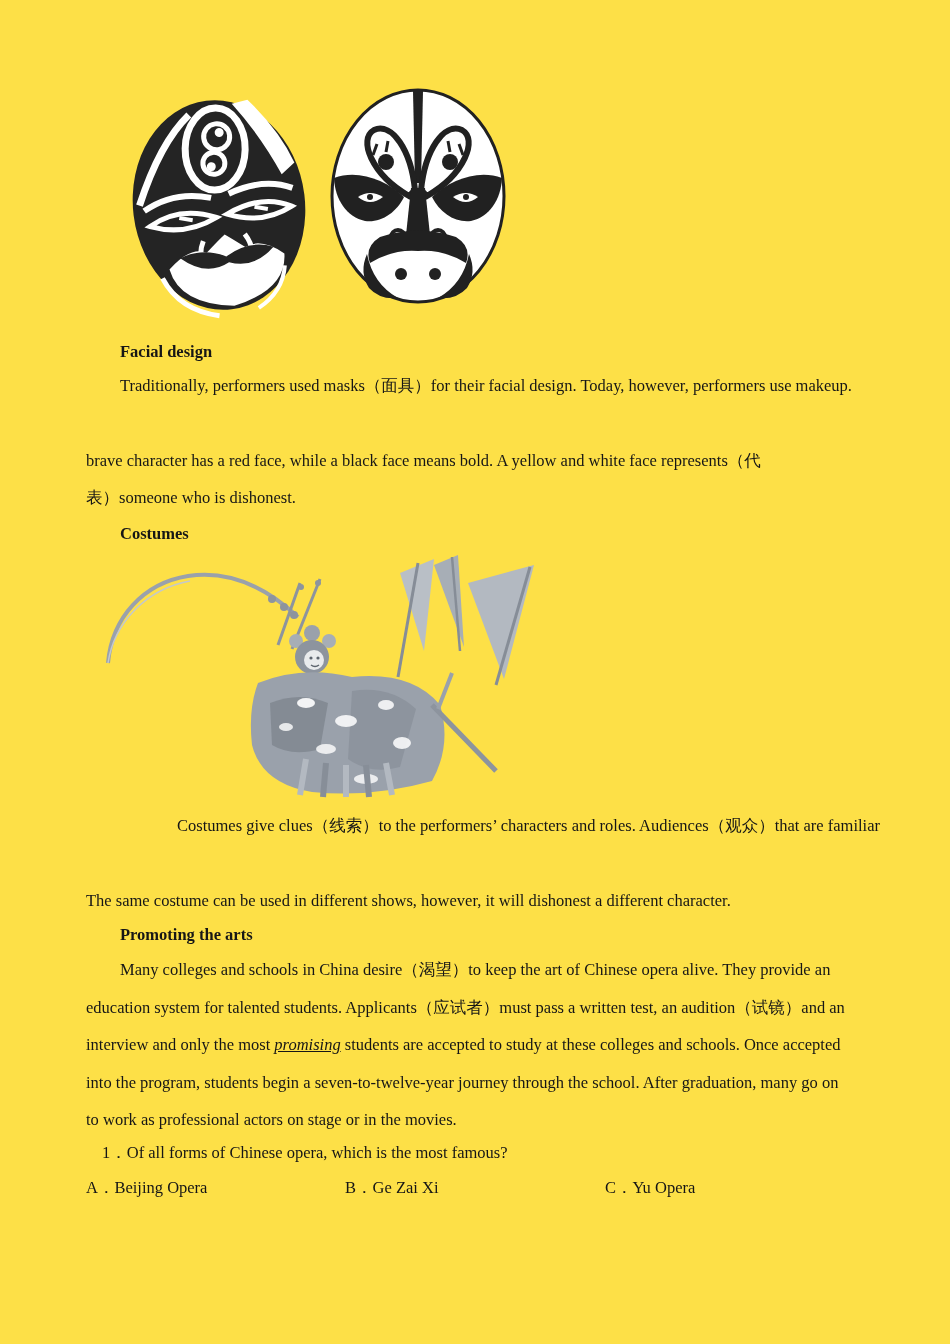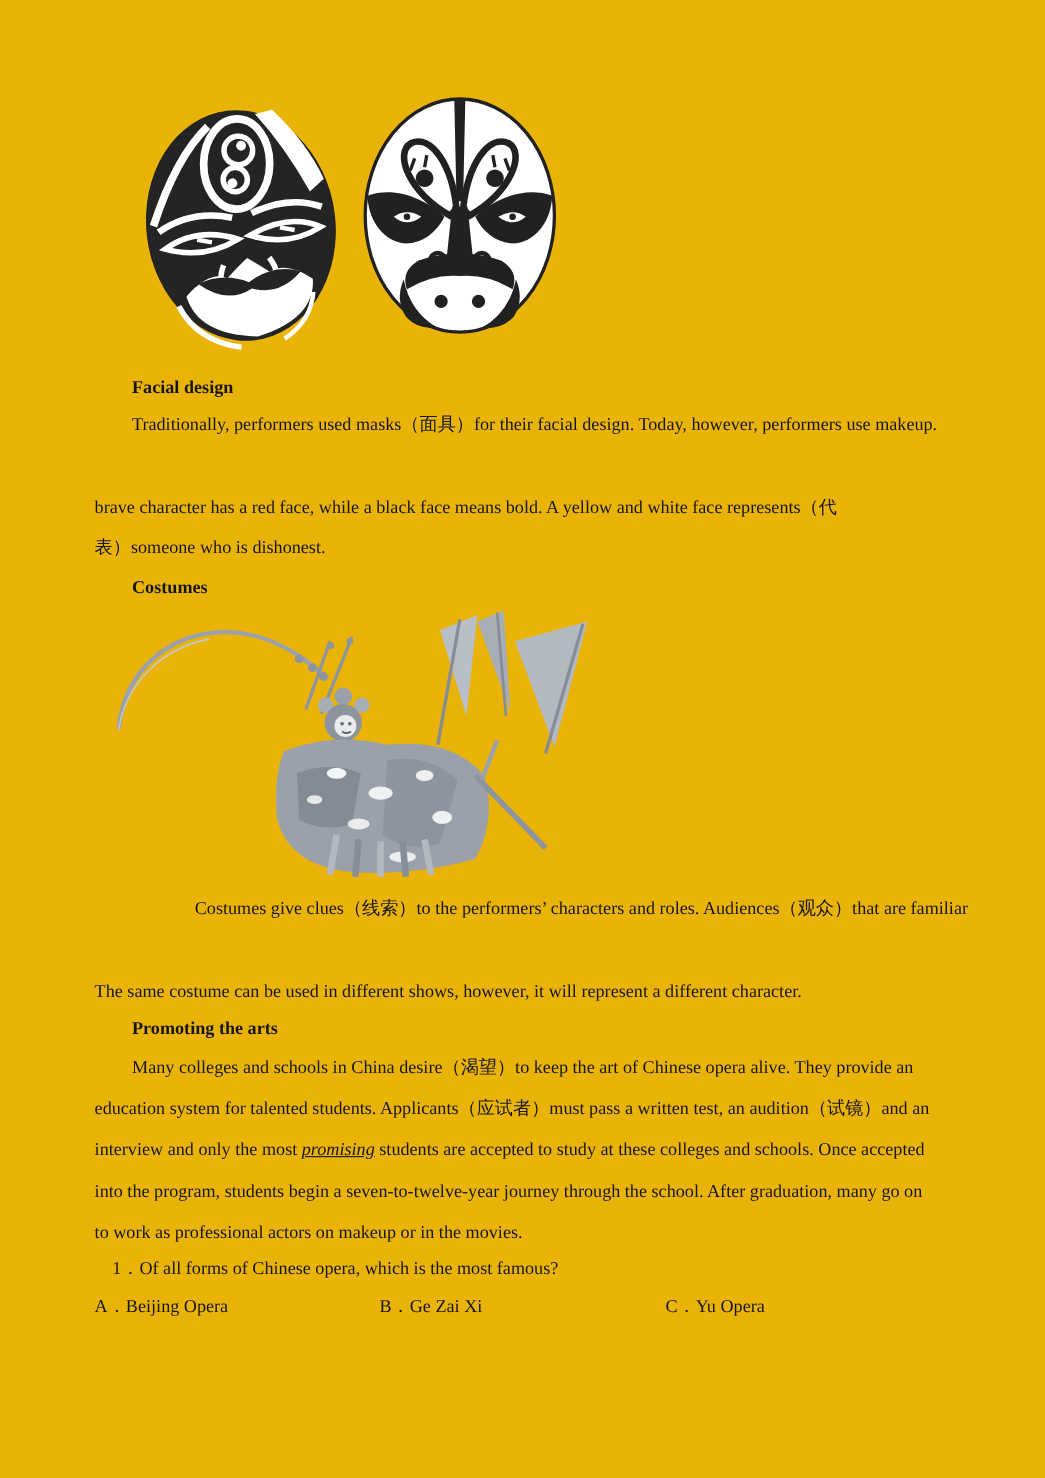--- a/index.html
+++ b/index.html
@@ -1,20 +1,20 @@
 <!DOCTYPE html>
 <html><head>
 <meta charset="utf-8">
 <style>
   html, body { margin: 0; padding: 0; background: #ffffff; }
   .page {
     position: relative;
     width: 950px;
     height: 1344px;
-    background: #eab308;
+    background: #fde047;
     overflow: hidden;
     font-family: "Liberation Serif", "DejaVu Serif", serif;
     color: #161616;
   }
   .line {
     position: absolute;
     font-size: 16.5px;
     line-height: 21px;
     white-space: nowrap;
     color: #161616;
@@ -137,30 +137,30 @@
       <path d="M246,212 l0,32" stroke="#b3b9c1" stroke-width="6"></path>
       <path d="M266,212 l3,32" stroke="#878e98" stroke-width="6"></path>
       <path d="M286,210 l6,32" stroke="#b3b9c1" stroke-width="6"></path>
 
       <path d="M332,152 L396,218" stroke="#8d949e" stroke-width="5"></path>
       <path d="M352,120 L338,156" stroke="#9aa1ab" stroke-width="4"></path>
     </svg>
   </div>
 
   <div class="line" style="left:132px; top:815px;margin-left:45px;">Costumes give clues（线索）to the performers’ characters and roles. Audiences（观众）that are familiar</div>
-  <div class="line" style="left:86px;  top:890px;">The same costume can be used in different shows, however, it will represent a different character.</div>
+  <div class="line" style="left:86px;  top:890px;">The same costume can be used in different shows, however, it will dishonest a different character.</div>
 
   <div class="line heading" style="left:120px; top:924px;">Promoting the arts</div>
   <div class="line" style="left:120px; top:959px;text-align:center;">Many colleges and schools in China desire（渴望）to keep the art of Chinese opera alive. They provide an</div>
   <div class="line" style="left:86px;  top:997px;">education system for talented students. Applicants（应试者）must pass a written test, an audition（试镜）and an</div>
   <div class="line" style="left:86px;  top:1034px;">
     <span>interview and only the most </span><span class="em-word">promising</span><span> students are accepted to study at these colleges and schools. Once accepted</span>
   </div>
   <div class="line" style="left:86px;  top:1072px;">into the program, students begin a seven-to-twelve-year journey through the school. After graduation, many go on</div>
-  <div class="line" style="left:86px;  top:1109px;">to work as professional actors on makeup or in the movies.</div>
+  <div class="line" style="left:86px;  top:1109px;">to work as professional actors on stage or in the movies.</div>
 
   <div class="line" style="left:86px; top:1142px;margin-left:16px;">
     <span>1．</span><span>Of all forms of Chinese opera, which is the most famous?</span>
   </div>
 
   <div class="line" style="left:86px; top:1177px;">
     <span>A．</span><span>Beijing Opera</span>
   </div>
   <div class="line" style="left:345px; top:1177px;">
     <span>B．</span><span>Ge Zai Xi</span>

